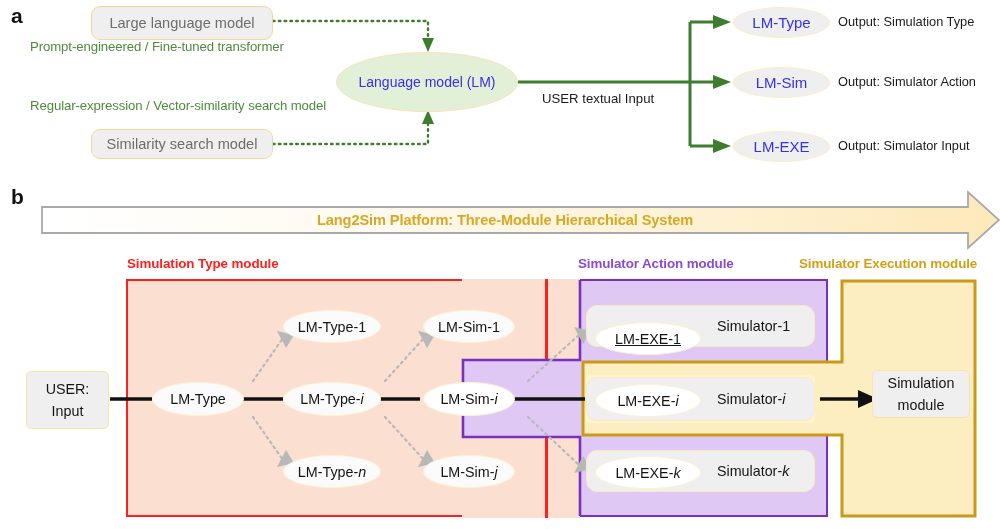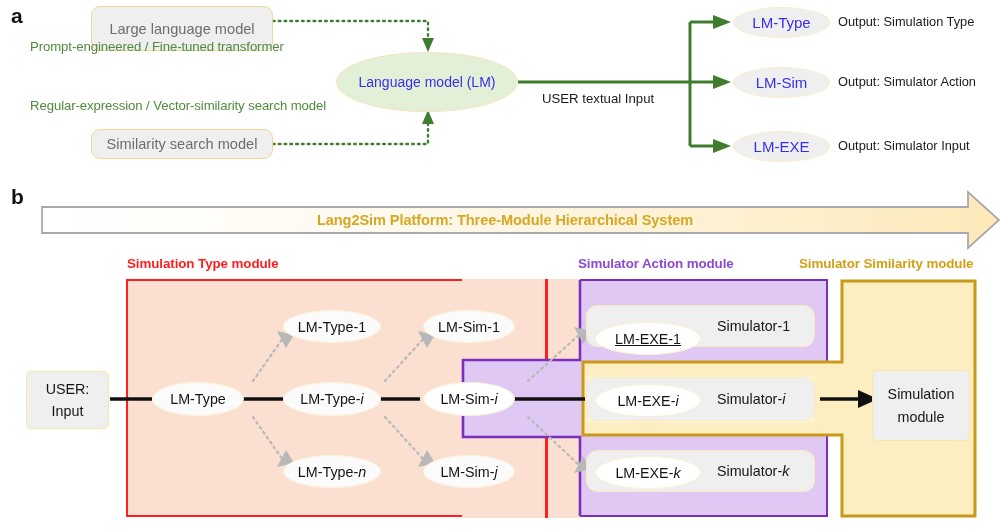--- a/index.html
+++ b/index.html
@@ -81,21 +81,21 @@
     <path d="M 690,22 L 690,146" fill="none" stroke="#3f7d2e" stroke-width="3"></path>
 
     <path d="M 690,22 L 716,22" fill="none" stroke="#3f7d2e" stroke-width="3"></path>
     <path d="M 690,82 L 716,82" fill="none" stroke="#3f7d2e" stroke-width="3"></path>
     <path d="M 690,146 L 716,146" fill="none" stroke="#3f7d2e" stroke-width="3"></path>
     <polygon points="731,22 713,15 713,29" fill="#3f7d2e"></polygon>
     <polygon points="731,82 713,75 713,89" fill="#3f7d2e"></polygon>
     <polygon points="731,146 713,139 713,153" fill="#3f7d2e"></polygon>
   </svg>
 
-  <div class="abs grey-box" style="left:91px;top:6px;width:182px;height:45px;">
+  <div class="abs grey-box" style="left:91px;top:6px;width:182px;height:34px;">
     <span>Large language model</span>
   </div>
   <div class="abs grey-box" style="left:91px;top:129px;width:182px;height:30px;">
     <span>Similarity search model</span>
   </div>
 
   <div class="abs green-note" style="left:30px;top:39px;">Prompt-engineered / Fine-tuned transformer</div>
   <div class="abs green-note" style="left:30px;top:98px;">Regular-expression / Vector-similarity search model</div>
 
   <div class="abs ell ell-green" style="left:336px;top:52px;width:182px;height:60px;">
@@ -130,21 +130,21 @@
       </linearGradient>
     </defs>
     <polygon points="42,207 968,207 968,192 999,220 968,248 968,233 42,233" fill="url(#bannerGrad)" stroke="#a9a9a9" stroke-width="1.8" stroke-linejoin="miter"></polygon>
   </svg>
   <div class="abs" style="left:42px;top:207px;width:926px;height:26px;">
     <div class="banner-text">Lang2Sim Platform: Three-Module Hierarchical System</div>
   </div>
 
   <div class="abs mod-label lbl-red" style="left:127px;top:256px;">Simulation Type module</div>
   <div class="abs mod-label lbl-purple" style="left:578px;top:256px;">Simulator Action module</div>
-  <div class="abs mod-label lbl-gold" style="left:799px;top:256px;">Simulator Similarity module</div>
+  <div class="abs mod-label lbl-gold" style="left:799px;top:256px;">Simulator Execution module</div>
 
   <div class="abs mod-red" style="left:126px;top:279px;width:422px;height:238px;"></div>
 
   <div class="abs mod-purple" style="left:462px;top:279px;width:366px;height:238px;"></div>
 
   <div class="abs" style="left:462px;top:279px;width:118px;height:81px;background:#fbe0d2;border:0;"></div>
   <div class="abs" style="left:462px;top:438px;width:118px;height:80px;background:#fbe0d2;border:0;"></div>
 
   <div class="abs" style="left:545px;top:279px;width:3px;height:81px;background:#ff1f1f;"></div>
   <div class="abs" style="left:545px;top:438px;width:3px;height:80px;background:#ff1f1f;"></div>
@@ -229,18 +229,18 @@
     <span class="sim-name" style="position:absolute;left:130px;top:13px;">Simulator-<i>i</i></span>
   </div>
 
   <div class="abs sim-pill" style="left:586px;top:450px;width:229px;height:42px;">
     <div class="ell ell-white2" style="position:absolute;left:8px;top:5px;width:104px;height:31px;">
       <span>LM-EXE-<i>k</i></span>
     </div>
     <span class="sim-name" style="position:absolute;left:130px;top:12px;">Simulator-<i>k</i></span>
   </div>
 
-  <div class="abs out-box" style="left:872px;top:370px;width:98px;height:71px;">
+  <div class="abs out-box" style="left:872px;top:370px;width:98px;height:48px;">
     <span>Simulation</span>
     <span>module</span>
   </div>
 
 </div>
 
 </body></html>

